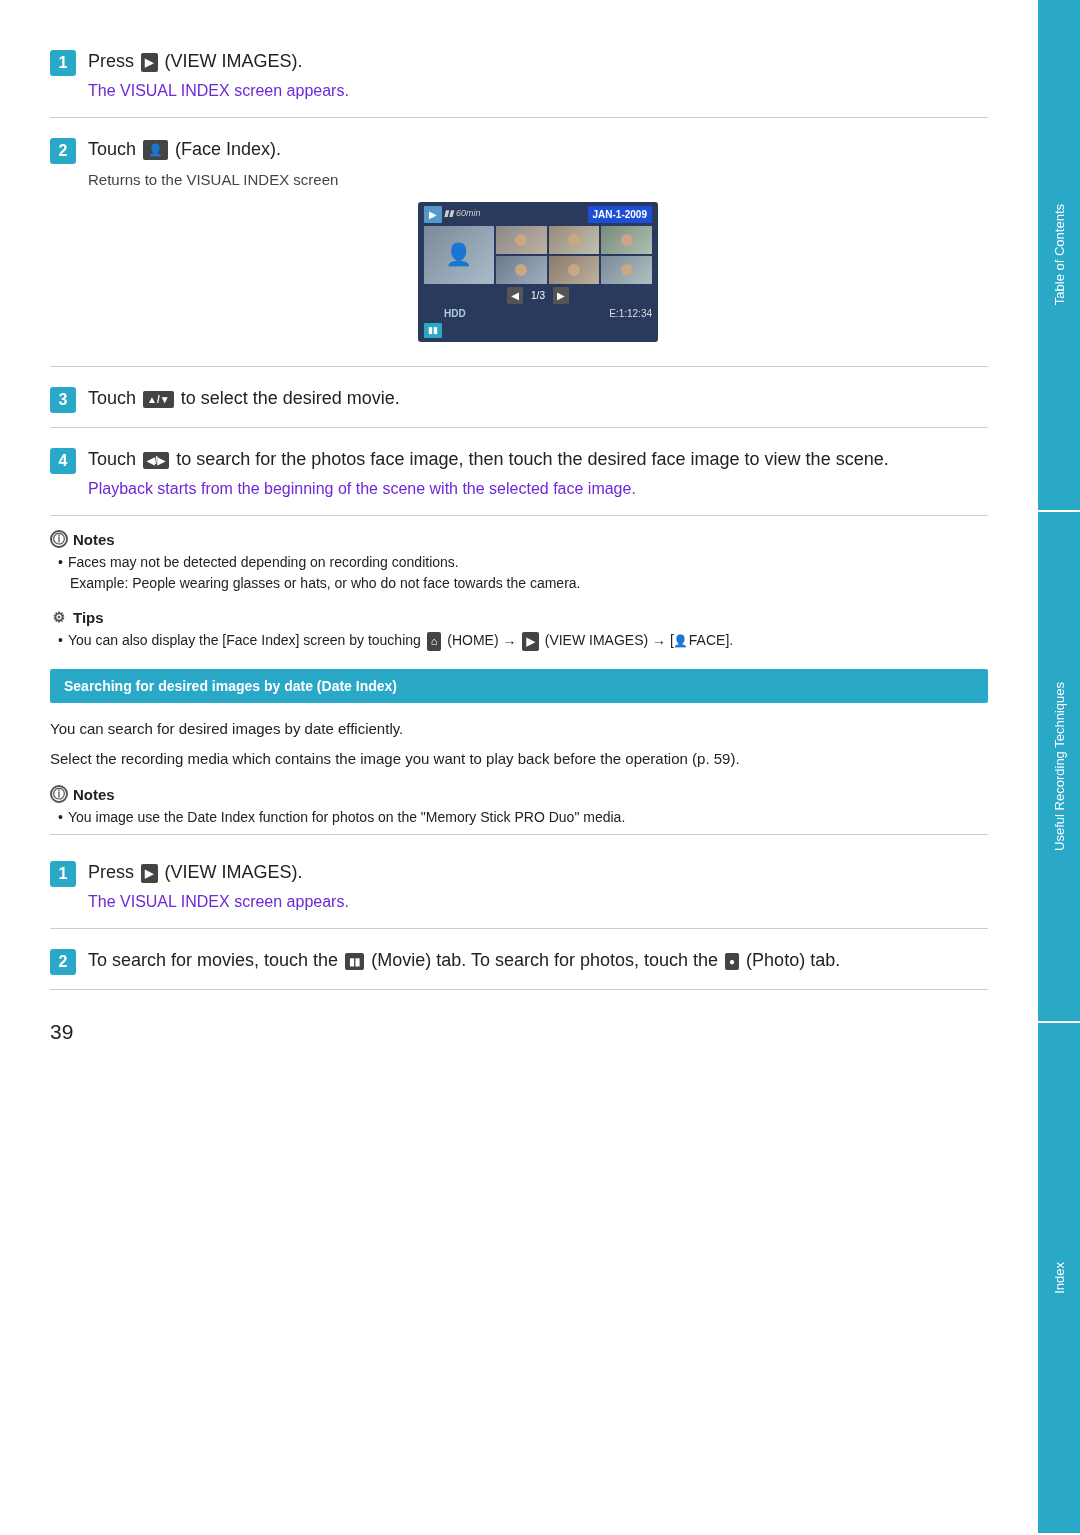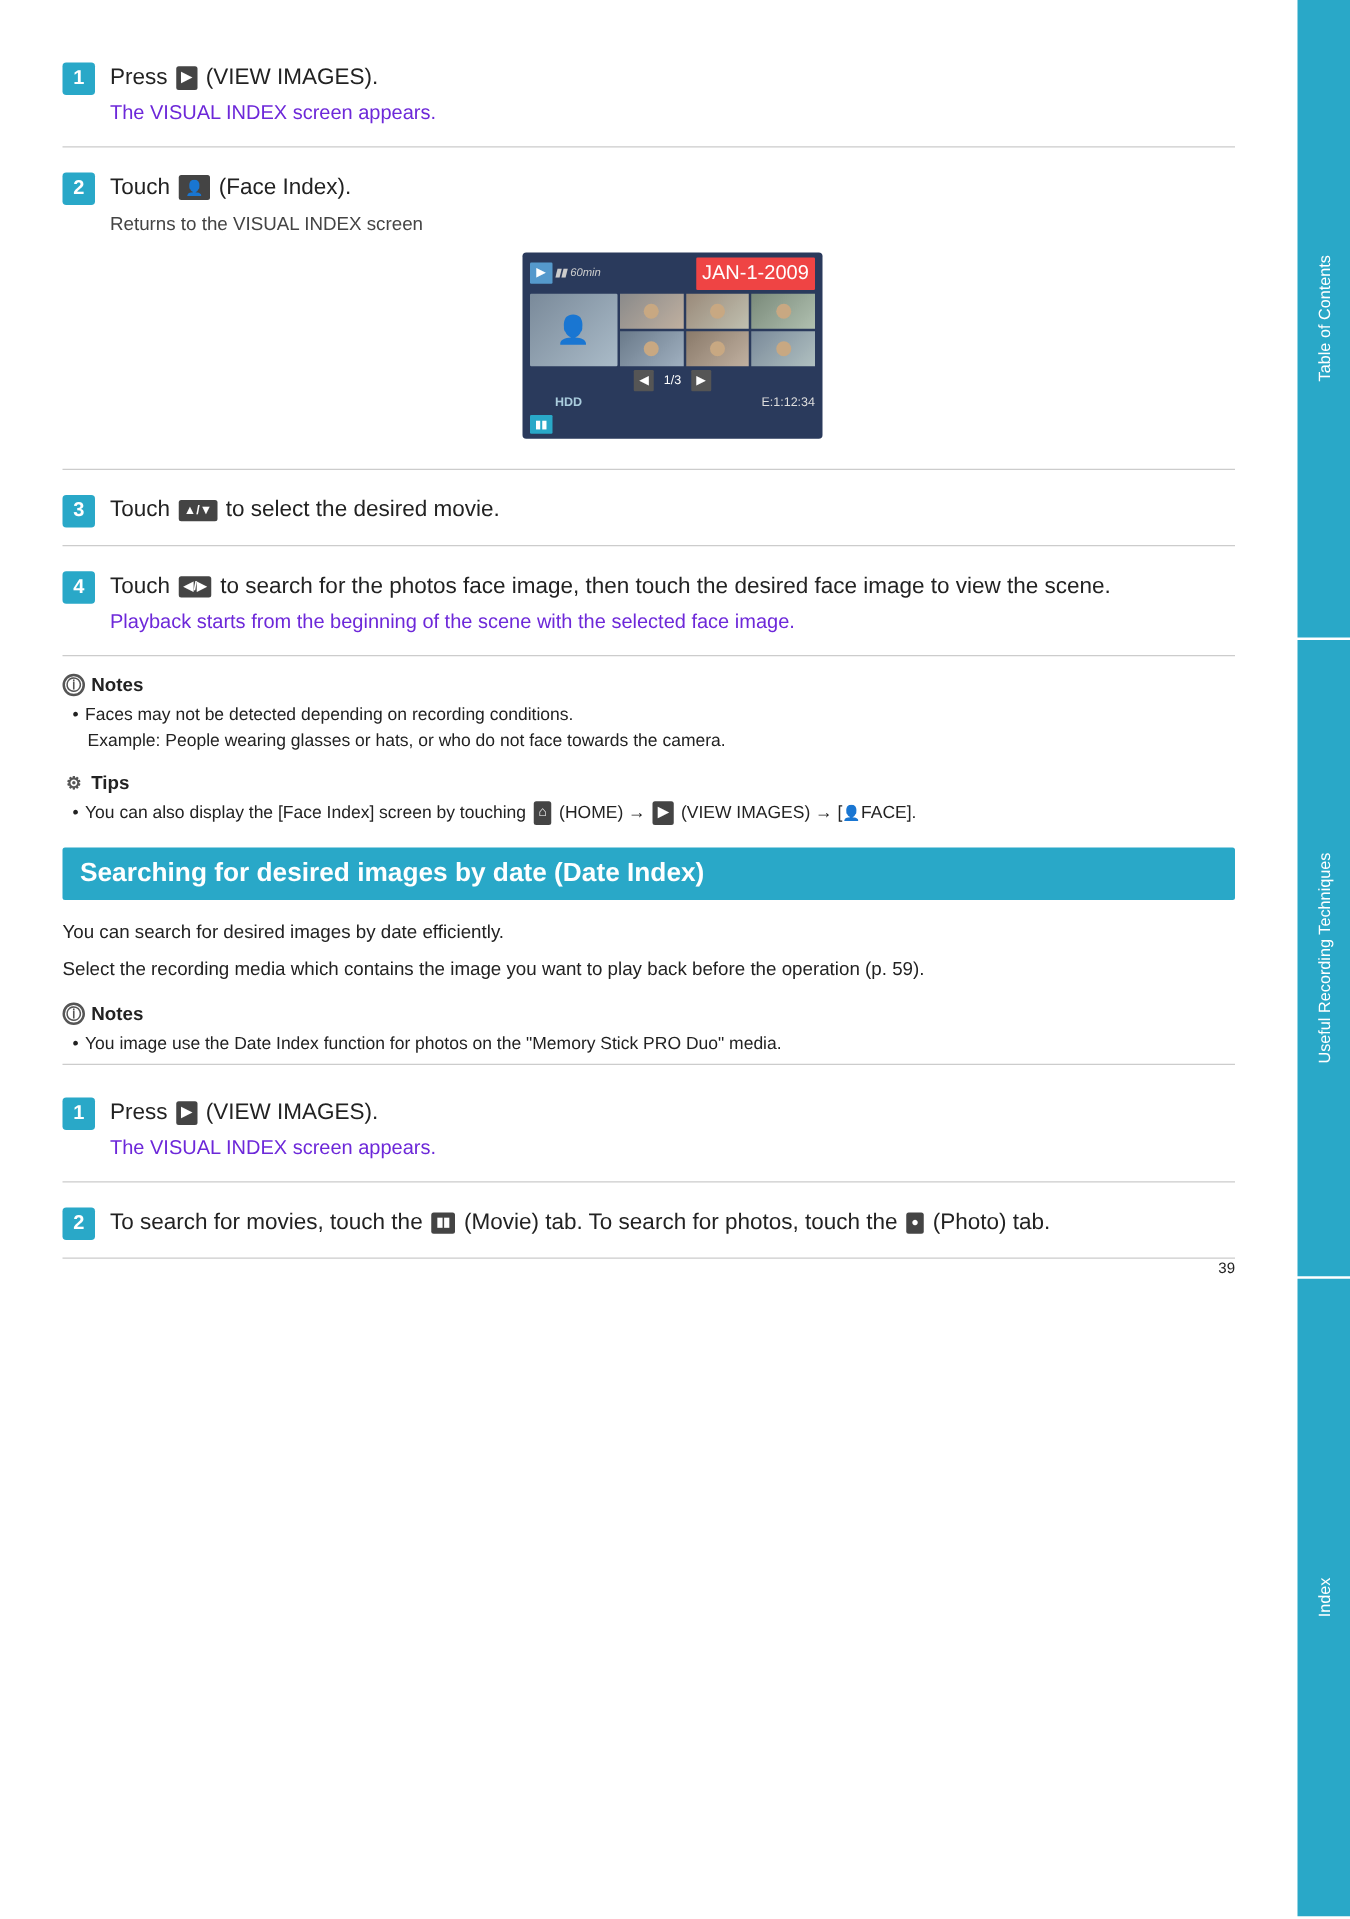--- a/index.html
+++ b/index.html
@@ -111,24 +111,25 @@
       font-size: 11px;
     }
     .camera-screen-top {
       display: flex;
       justify-content: space-between;
       align-items: center;
       margin-bottom: 3px;
       font-size: 10px;
     }
     .camera-screen-top .date {
-      background: #ef4444;
+      background: #1d4ed8;
       padding: 1px 5px;
       border-radius: 1px;
-      font-size: 16px;
+      font-size: 10px;
+      font-weight: bold;
     }
     .camera-screen-icon-row {
       display: flex;
       gap: 2px;
       align-items: center;
     }
     .camera-bottom {
       display: flex;
       justify-content: space-between;
       align-items: center;
@@ -151,21 +152,21 @@
       border-radius: 1px;
       font-size: 9px;
       margin-top: 2px;
       display: inline-block;
     }
 
     
     .section-header {
       background: #29a8c8;
       color: white;
-      font-size: 21px;
+      font-size: 14px;
       font-weight: bold;
       padding: 9px 14px;
       border-radius: 2px;
       margin: 18px 0 14px 0;
     }
 
     
     .notes-block {
       margin: 14px 0 4px 0;
     }
@@ -233,23 +234,24 @@
     
     .body-text {
       font-size: 15px;
       color: #222;
       line-height: 1.6;
       margin-bottom: 6px;
     }
 
     
     .page-number {
-      text-align: right;
-      font-size: 12px;
-      color: #222;
+      text-align: left;
+      font-size: 21px;
+      color: #222;
+      margin-top: 30px;
     }
 
     
     .face-cell {
       background: linear-gradient(160deg, #b0b0b0, #d0c0b0);
       display: flex;
       align-items: center;
       justify-content: center;
     }
     .face-circle {

